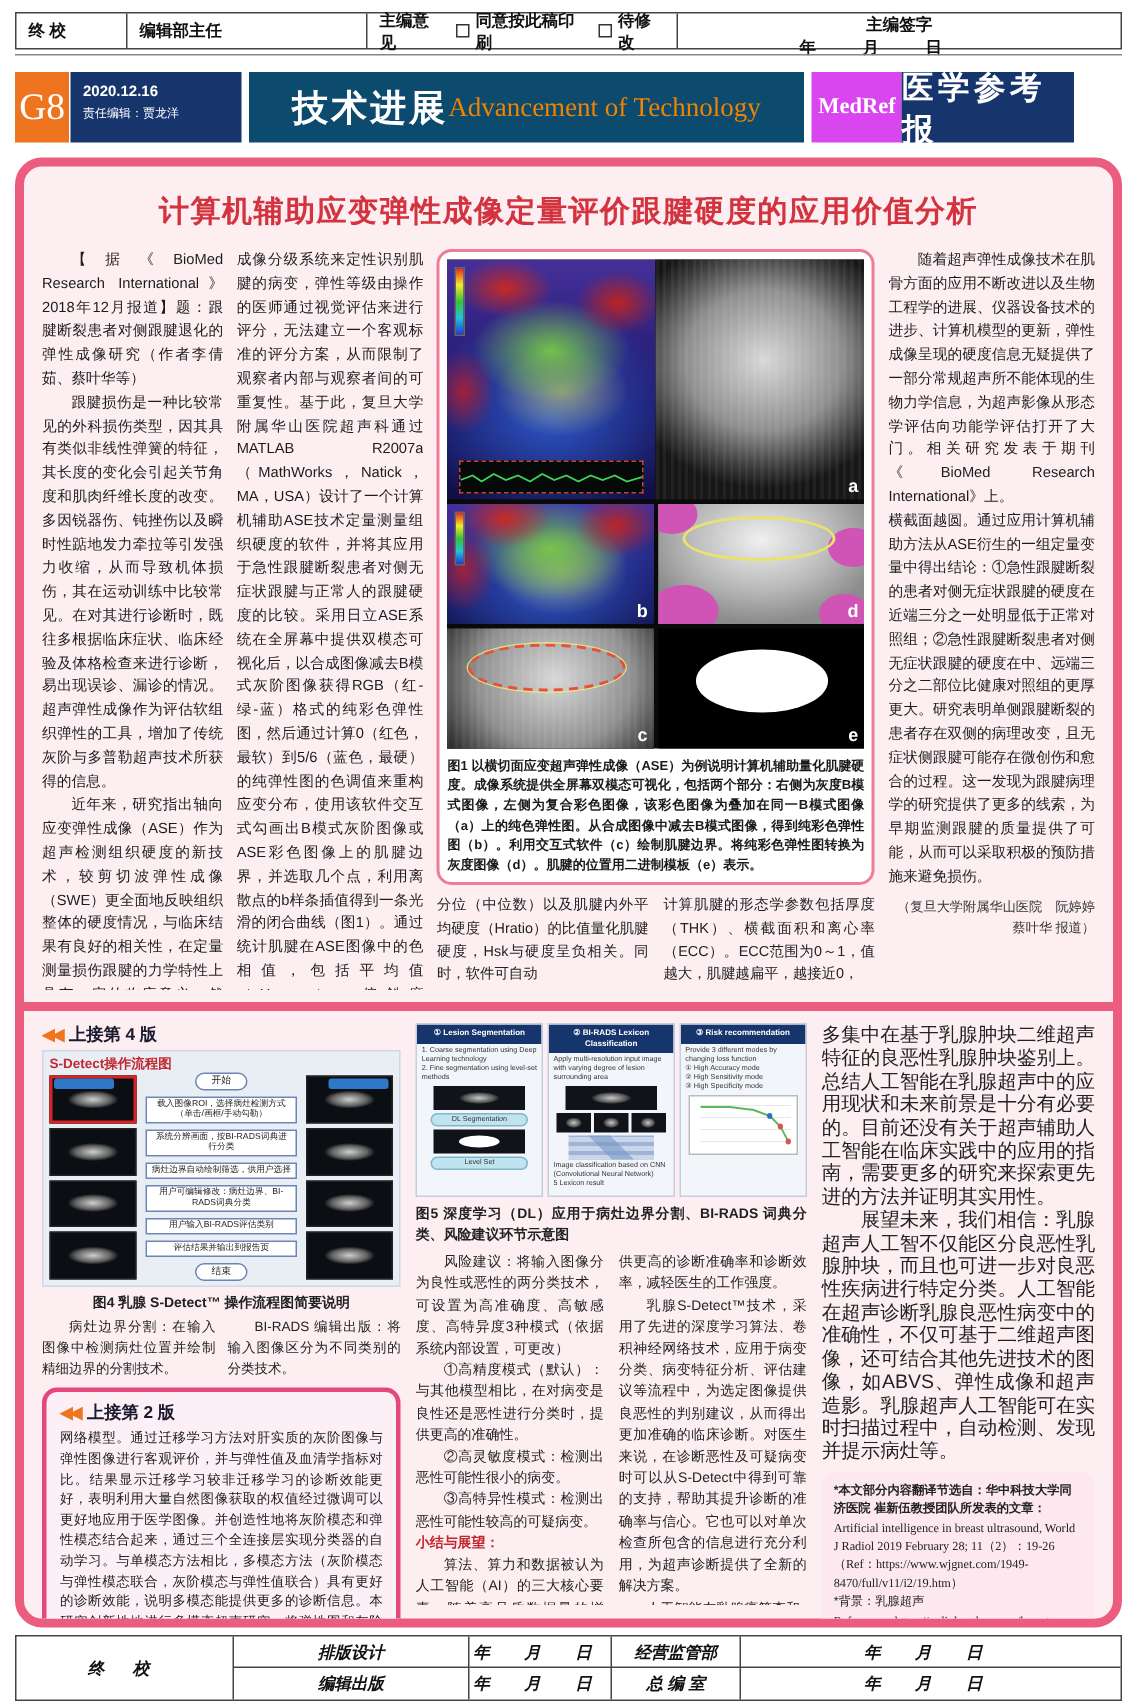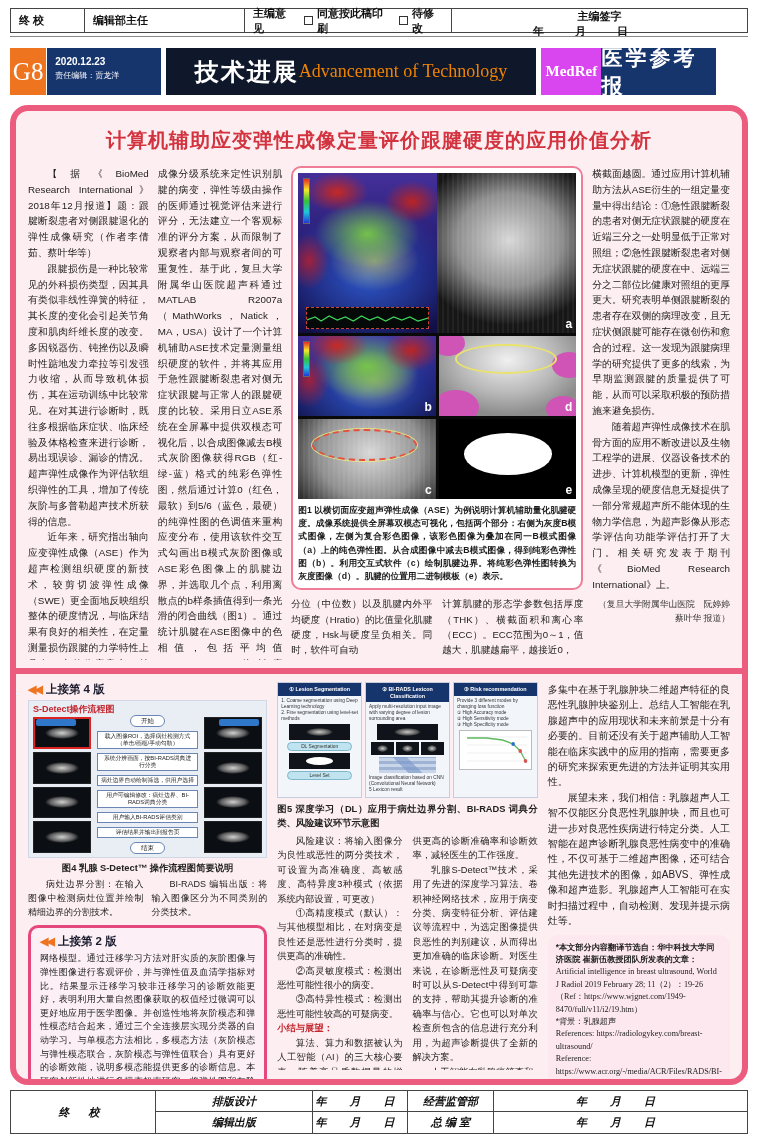--- a/index.html
+++ b/index.html
@@ -17,21 +17,21 @@
   .audit .sign-cell { flex:1; justify-content:space-between; }
   .audit .date-txt { letter-spacing:14px; font-weight:bold; margin-right:24px;}
 
   
   .mast { position:absolute; top:48px; left:10px; width:706px; height:47px; display:flex; }
   .box-g8 { width:38px; background:#ee7420; color:#fff; display:flex; align-items:center; justify-content:center;
             font-family:"Liberation Serif", serif; font-size:25px; }
   .box-date { width:118px; background:#17356d; color:#fff; padding:8px 8px; margin-left:1px;}
   .box-date .d1 { font-size:10px; font-weight:bold; }
   .box-date .d2 { font-size:8px; margin-top:3px; }
-  .box-main { width:388px; background:#0f172a; margin-left:5px; display:flex; align-items:center; justify-content:center; gap:0;}
+  .box-main { width:388px; background:#0c4a6e; margin-left:5px; display:flex; align-items:center; justify-content:center; gap:0;}
   .box-main .cn { color:#fff; font-size:24px; font-weight:bold; letter-spacing:2px;}
   .box-main .en { color:#f08300; font-family:"Liberation Serif", serif; font-size:18px; }
   .box-medref { width:63px; background:#d946ef; margin-left:5px; color:#fff; display:flex; align-items:center; justify-content:center;
                 font-family:"Liberation Serif", serif; font-size:15px; font-weight:bold;}
   .box-paper { width:120px; background:#17356d; color:#fff; display:flex; align-items:center; justify-content:center;
                font-size:21px; font-weight:bold; letter-spacing:3px;}
 
   
   .frame { position:absolute; top:105px; left:10px; width:738px; height:980px;
            border:6px solid #ec5c7e; border-radius:18px; background:#fdeef1; padding:8px 12px; overflow:hidden;}
@@ -125,21 +125,21 @@
       linear-gradient(45deg, rgba(0,0,0,0) 40%, rgba(120,150,200,.6) 40% 60%, rgba(0,0,0,0) 60%),
       repeating-linear-gradient(0deg,#c9d6ea 0 3px,#9fb4d4 3px 6px);}
   .f5chart { background:#fff; border:1px solid #bbb; height:40px; margin:2px 2px 0; }
   .f5cap { font-weight:bold; font-size:9.3px; line-height:13.5px; margin:5px 0 4px; text-align:justify;}
   .mc-text { display:flex; gap:10px; overflow:hidden; height:236px;}
   .mcc { flex:1; font-size:9.3px; line-height:14.4px; text-align:justify; }
   .mcc p { text-indent:2em; }
   .red-h { color:#c3272f; font-weight:bold; }
 
   .mr { flex:1; display:flex; flex-direction:column; }
-  .mr .txt { font-size:10px; line-height:15.4px; text-align:justify; }
+  .mr .txt { font-size:13px; line-height:15.4px; text-align:justify; }
   .mr .txt p { text-indent:2em; }
   .note { margin-top:6px; background:#fce8ee; border-radius:10px; padding:7px 8px; font-size:8.2px; line-height:12.4px; color:#222;}
   .note .n1 { font-weight:bold; }
   .note .en { font-family:"Liberation Serif", serif; }
 
   
   .footer { position:absolute; top:1090px; left:10px; width:738px; height:44px; border:1px solid #444;
             display:grid; grid-template-columns:145px 157px 95px 86px 1fr; grid-template-rows:1fr 1fr;
             font-size:11px; font-weight:bold; color:#111;}
   .footer div { border-right:1px solid #444; border-bottom:1px solid #444; display:flex; align-items:center; justify-content:center;font-style:italic;}
@@ -166,21 +166,21 @@
     <div class="cell sign-cell">
       <span>主编签字</span>
       <span class="date-txt">年  月  日</span>
     </div>
   </div>
   <div class="audit-line"></div>
 
   <div class="mast">
     <div class="box-g8">G8</div>
     <div class="box-date">
-      <div class="d1">2020.12.23</div>
+      <div class="d1">2020.12.16</div>
       <div class="d2">责任编辑：贾龙洋</div>
     </div>
     <div class="box-main">
       <span class="cn">技术进展</span>
       <span class="en">Advancement of Technology</span>
     </div>
     <div class="box-medref">MedRef</div>
     <div class="box-paper">医学参考报</div>
   </div>
 
@@ -241,22 +241,22 @@
           <div class="mini">
             <p style="text-indent:0">分位（中位数）以及肌腱内外平均硬度（Hratio）的比值量化肌腱硬度，Hsk与硬度呈负相关。同时，软件可自动</p>
           </div>
           <div class="mini">
             <p style="text-indent:0">计算肌腱的形态学参数包括厚度（THK）、横截面积和离心率（ECC）。ECC范围为0～1，值越大，肌腱越扁平，越接近0，</p>
           </div>
         </div>
       </div>
 
       <div class="col c4">
+        <p>随着超声弹性成像技术在肌骨方面的应用不断改进以及生物工程学的进展、仪器设备技术的进步、计算机模型的更新，弹性成像呈现的硬度信息无疑提供了一部分常规超声所不能体现的生物力学信息，为超声影像从形态学评估向功能学评估打开了大门。相关研究发表于期刊《BioMed Research International》上。</p>
         <p style="text-indent:0">横截面越圆。通过应用计算机辅助方法从ASE衍生的一组定量变量中得出结论：①急性跟腱断裂的患者对侧无症状跟腱的硬度在近端三分之一处明显低于正常对照组；②急性跟腱断裂患者对侧无症状跟腱的硬度在中、远端三分之二部位比健康对照组的更厚更大。研究表明单侧跟腱断裂的患者存在双侧的病理改变，且无症状侧跟腱可能存在微创伤和愈合的过程。这一发现为跟腱病理学的研究提供了更多的线索，为早期监测跟腱的质量提供了可能，从而可以采取积极的预防措施来避免损伤。</p>
-        <p>随着超声弹性成像技术在肌骨方面的应用不断改进以及生物工程学的进展、仪器设备技术的进步、计算机模型的更新，弹性成像呈现的硬度信息无疑提供了一部分常规超声所不能体现的生物力学信息，为超声影像从形态学评估向功能学评估打开了大门。相关研究发表于期刊《BioMed Research International》上。</p>
         <div class="byline">（复旦大学附属华山医院　阮婷婷 蔡叶华 报道）</div>
       </div>
     </div>
 
     <div class="divider"></div>
 
     <div class="mid-row">
 
       <div class="ml">
         <div class="jump-head">

